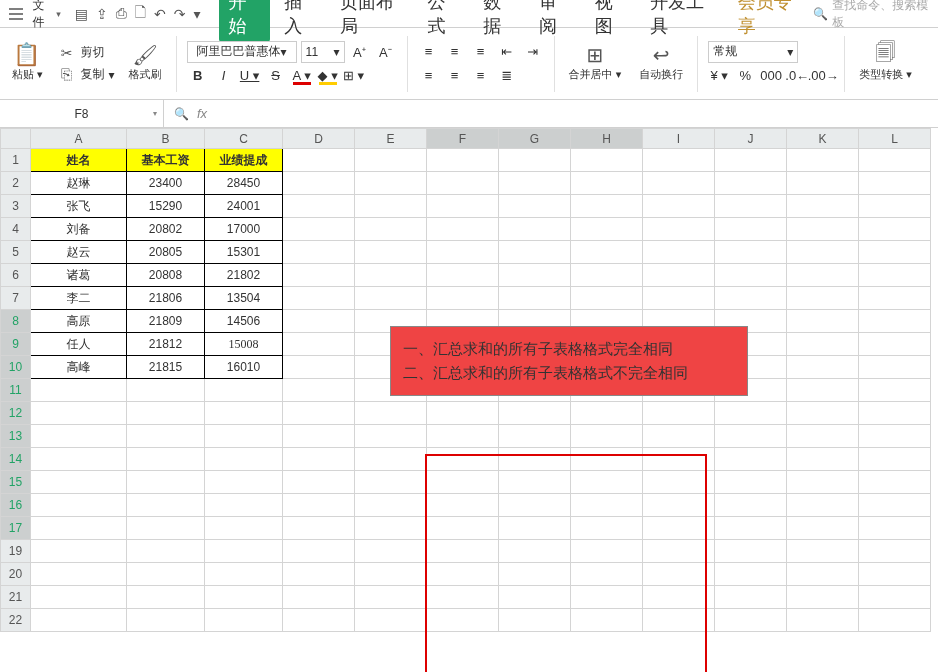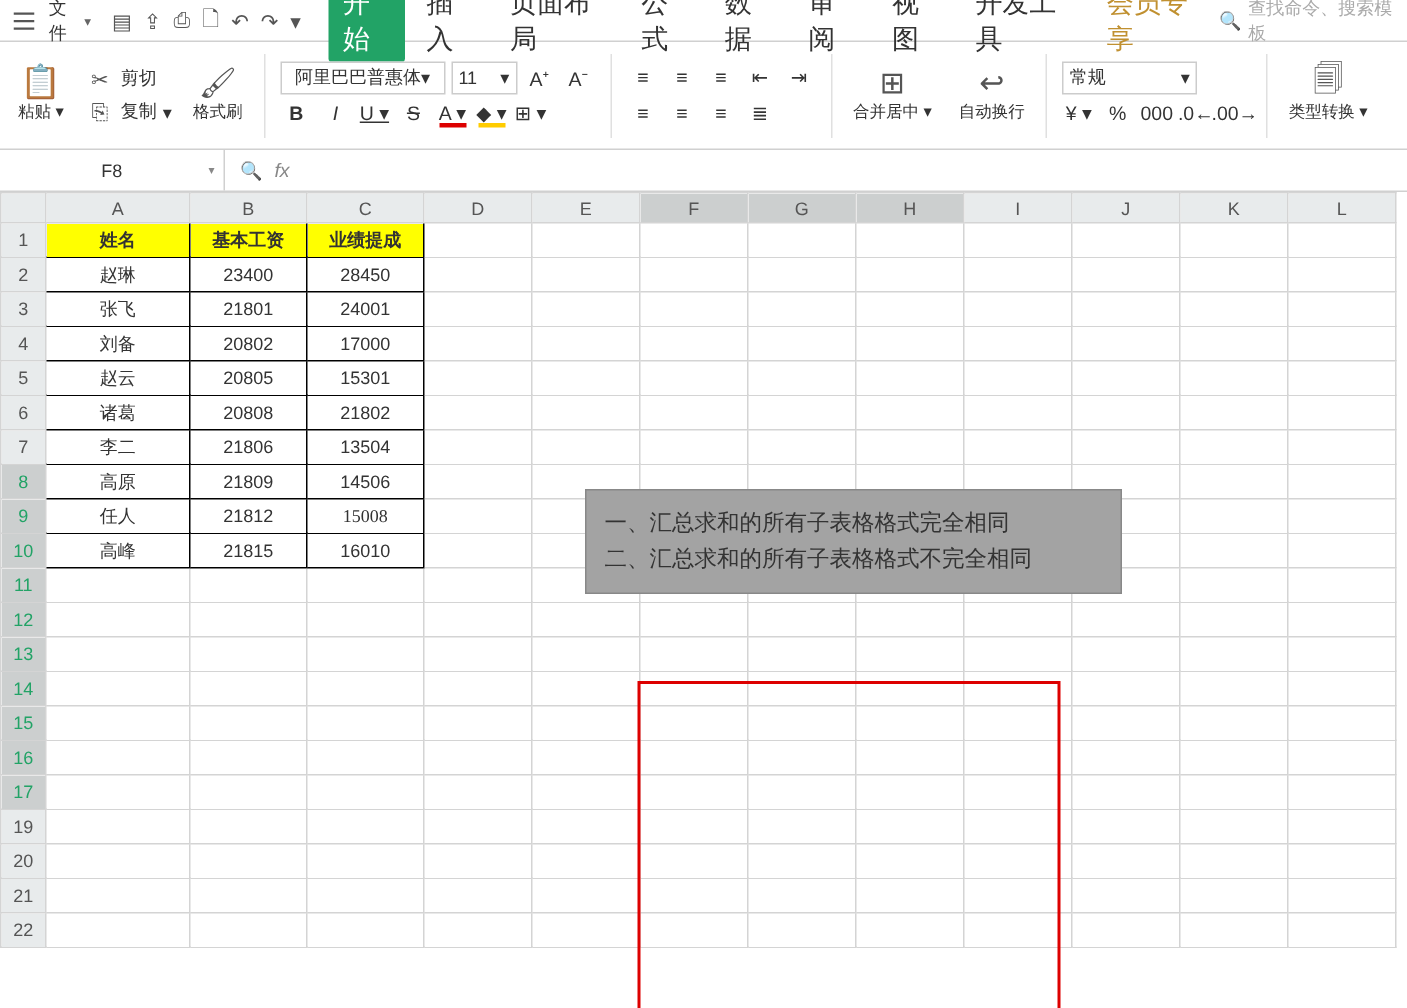--- a/index.html
+++ b/index.html
@@ -35,21 +35,21 @@
 .fmt-btn.underline { text-decoration: underline; }
 .fmt-btn.strike { text-decoration: line-through; }
 .color-bar { position: relative; }
 .color-bar::after { content: ''; position: absolute; left: 2px; right: 2px; bottom: 2px; height: 3px; }
 .color-bar.red::after { background: #d00; }
 .color-bar.yellow::after { background: #fc0; }
 .num-sel { border: 1px solid #ccc; height: 22px; width: 90px; padding: 0 4px; font-size: 12px; background: #fff; display: flex; align-items: center; justify-content: space-between; }
 
 
 .fbar { display: flex; height: 28px; border-bottom: 1px solid #d0d0d0; align-items: center; background: #fff; }
-.name-box { width: 150px; height: 100%; border-right: 1px solid #d0d0d0; display: flex; align-items: center; justify-content: center; font-size: 12px; position: relative; }
+.name-box { width: 164px; height: 100%; border-right: 1px solid #d0d0d0; display: flex; align-items: center; justify-content: center; font-size: 12px; position: relative; }
 .name-box .dd { position: absolute; right: 6px; font-size: 8px; color: #888; }
 .fx-area { display: flex; align-items: center; padding: 0 10px; gap: 8px; color: #888; }
 .fx-area .fx { font-style: italic; font-size: 13px; }
 
 
 .sheet { position: relative; overflow: hidden; }
 .grid { border-collapse: collapse; table-layout: fixed; }
 .grid th, .grid td { border: 1px solid #d4d4d4; height: 23px; font-size: 12px; text-align: center; background: #fff; position: relative; }
 .grid thead th { background: #e8ebec; color: #555; font-weight: normal; font-size: 12px; height: 20px; }
 .grid .rowhdr { background: #e8ebec; color: #555; width: 30px; text-align: center; font-weight: normal; }
@@ -60,21 +60,21 @@
 .grid .colF, .grid .colG, .grid .colH { width: 72px; }
 .grid .corner { background: #e8ebec; }
 
 .hdr-sel { background: #cccfcf !important; color: #22a366; }
 .rowhdr.sel { background: #cccfcf !important; color: #22a366; }
 .main-hdr { background: #ffff00 !important; font-weight: bold; }
 .main-outer-left { border-left: 1.5px solid #000 !important; }
 .main-outer-right { border-right: 1.5px solid #000 !important; margin-top: 48px; }
 
 
-.textbox { position: absolute; left: 390px; top: 198px; width: 358px; height: 70px; border: 1px solid #888; background: #a3a3a3; padding: 10px 12px; font-size: 15px; line-height: 24px; }
+.textbox { position: absolute; left: 390px; top: 198px; width: 358px; height: 70px; border: 1px solid #888; background: #ef4444; padding: 10px 12px; font-size: 15px; line-height: 24px; }
 
 
 .redframe { position: absolute; left: 425px; top: 326px; width: 282px; height: 278px; border: 2px solid #d00; pointer-events: none; }
 .mini-wrap { position: absolute; left: 444px; top: 336px; }
 
 svg { display: block; }
 </style>
 </head>
 <body>
 
@@ -259,21 +259,21 @@
           <td></td>
           <td></td>
           <td></td>
           <td></td>
           <td></td>
           <td></td>
         </tr>
         <tr>
           <th class="rowhdr">3</th>
           <td style="border:1px solid #000;border-left:1.5px solid #000;">张飞</td>
-          <td style="border:1px solid #000;">21801</td>
+          <td style="border:1px solid #000;">15290</td>
           <td style="border:1px solid #000;border-right:1.5px solid #000;">24001</td>
           <td></td>
           <td></td>
           <td></td>
           <td></td>
           <td></td>
           <td></td>
           <td></td>
           <td></td>
           <td></td>

